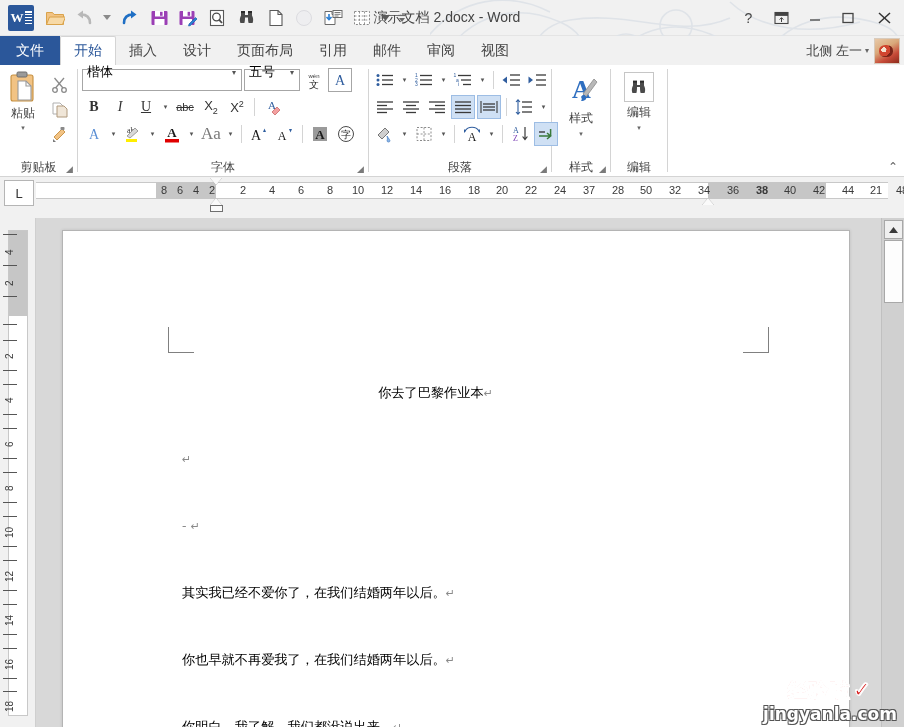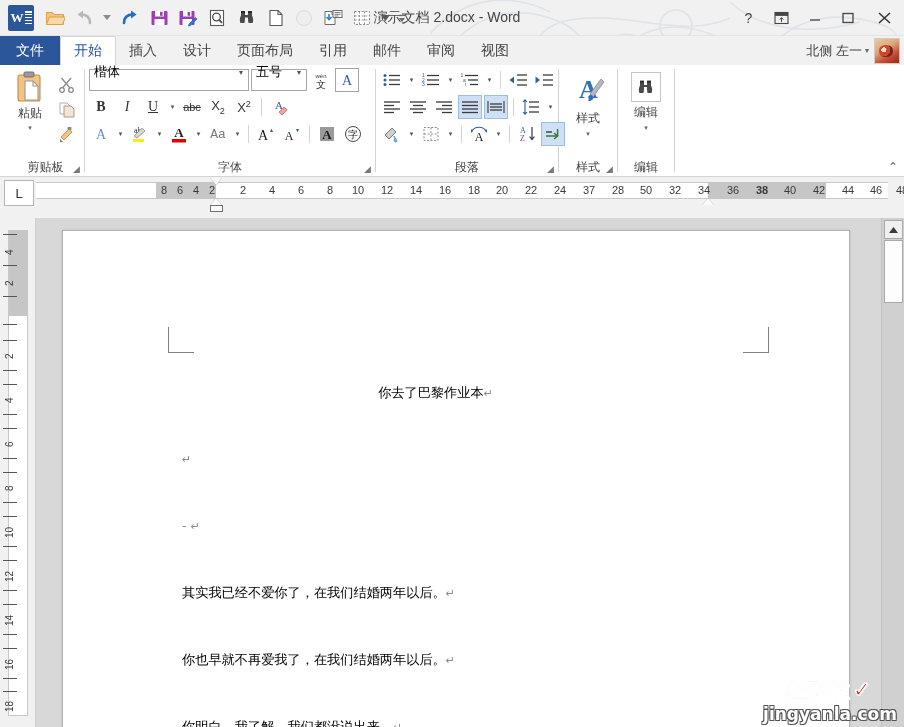--- a/index.html
+++ b/index.html
@@ -110,21 +110,21 @@
     height: 17px; font-size: 12px; color: #444; text-align: center;
     display: flex; align-items: center; justify-content: center; position: relative;
   }
   .rgroup-sep { width: 1px; background: #d4d4d4; margin: 4px 0 4px 0; }
   .dlg-launch {
     position: absolute; right: 3px; bottom: 2px; width: 9px; height: 9px;
     font-size: 9px; color: #7a7a7a; line-height: 9px;
   }
 
   
-  .g-clip { width: 77px; margin-left: 7px; }
+  .g-clip { width: 77px; }
   .clip-main {
     width: 46px; display: flex; flex-direction: column; align-items: center;
     padding-top: 2px;
   }
   .clip-label { font-size: 12px; color: #444; margin-top: 1px; }
   .clip-caret { font-size: 7px; color: #666; line-height: 7px; margin-top: 2px; }
   .clip-side { display: flex; flex-direction: column; gap: 1px; padding-top: 4px; }
   .mini-btn { width: 26px; height: 24px; display:flex; align-items:center; justify-content:center; }
 
   
@@ -606,21 +606,21 @@
           </div>
           <div class="caret-s">▾</div>
           <div class="btn sq">
             <svg width="20" height="20" viewBox="0 0 20 20">
               <text x="10" y="13" font-size="13" text-anchor="middle" fill="#1a1a1a" font-family="Liberation Serif" font-weight="bold">A</text>
               <rect x="3" y="15" width="14" height="3.5" fill="#e00000"></rect>
             </svg>
           </div>
           <div class="caret-s">▾</div>
           <div class="btn">
-              <span style="font-size:13px;color:#7a7a7a;font-family:Liberation Mono, monospace">Aa</span>
+              <span style="font-size:17px;color:#7a7a7a;font-family:Liberation Serif, serif">Aa</span>
             </div>
           <div class="caret-s">▾</div>
           <div class="vsep"></div>
           <div class="btn sq">
             <svg width="18" height="18" viewBox="0 0 18 18">
               <text x="6" y="15" font-size="14" text-anchor="middle" fill="#1a1a1a" font-family="Liberation Serif">A</text>
               <path d="M13,7 L16,7 L14.5,3.5 Z" fill="#2f5d9e"></path>
             </svg>
           </div>
           <div class="btn sq">
@@ -885,21 +885,21 @@
     <div class="hr-num" style="left:553px;">37</div>
     <div class="hr-num" style="left:582px;">28</div>
     <div class="hr-num" style="left:610px;">50</div>
     <div class="hr-num" style="left:639px;">32</div>
     <div class="hr-num" style="left:668px;">34</div>
     <div class="hr-num" style="left:697px;">36</div>
     <div class="hr-num" style="left:726px;font-weight:bold;">38</div>
     <div class="hr-num" style="left:754px;">40</div>
     <div class="hr-num" style="left:783px;">42</div>
     <div class="hr-num" style="left:812px;">44</div>
-    <div class="hr-num" style="left:840px;">46</div>
+    <div class="hr-num" style="left:840px;">21</div>
     <div class="hr-num" style="left:866px;">48</div>
 
     <div class="ind-top" style="left:174px;"></div>
     <div class="ind-bot" style="left:174px;"></div>
     <div class="ind-box" style="left:174px;"></div>
     <div class="ind-right" style="left:666px;"></div>
   </div>
 </div>
 
 <div class="main">

